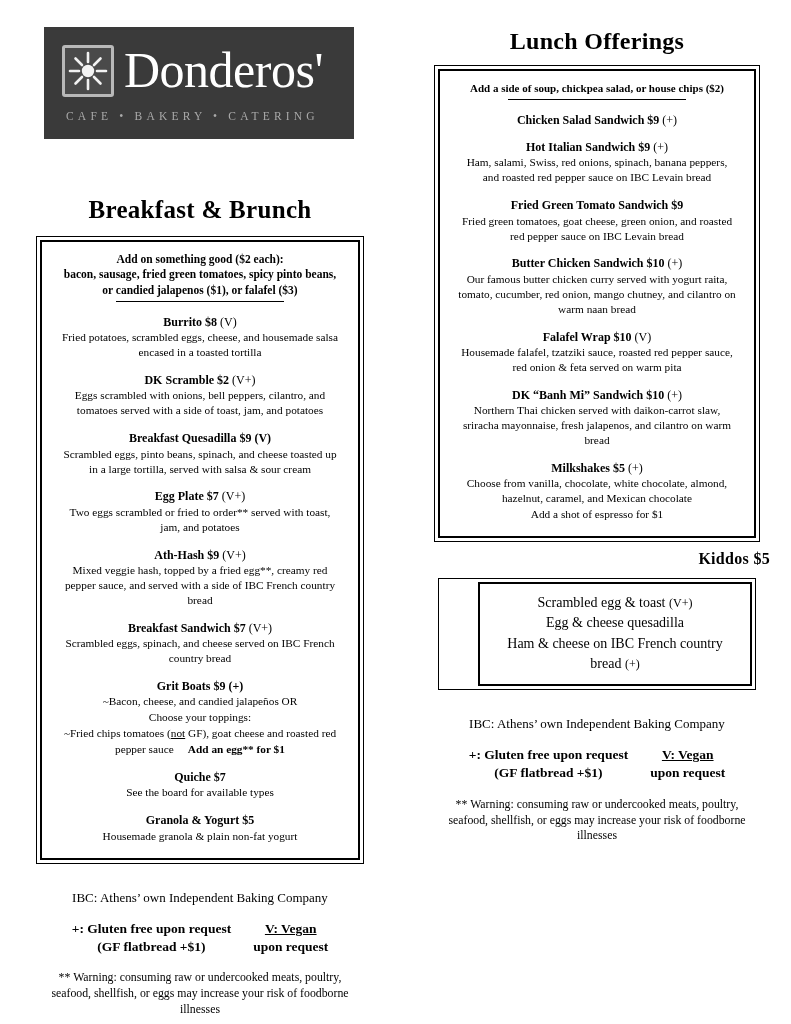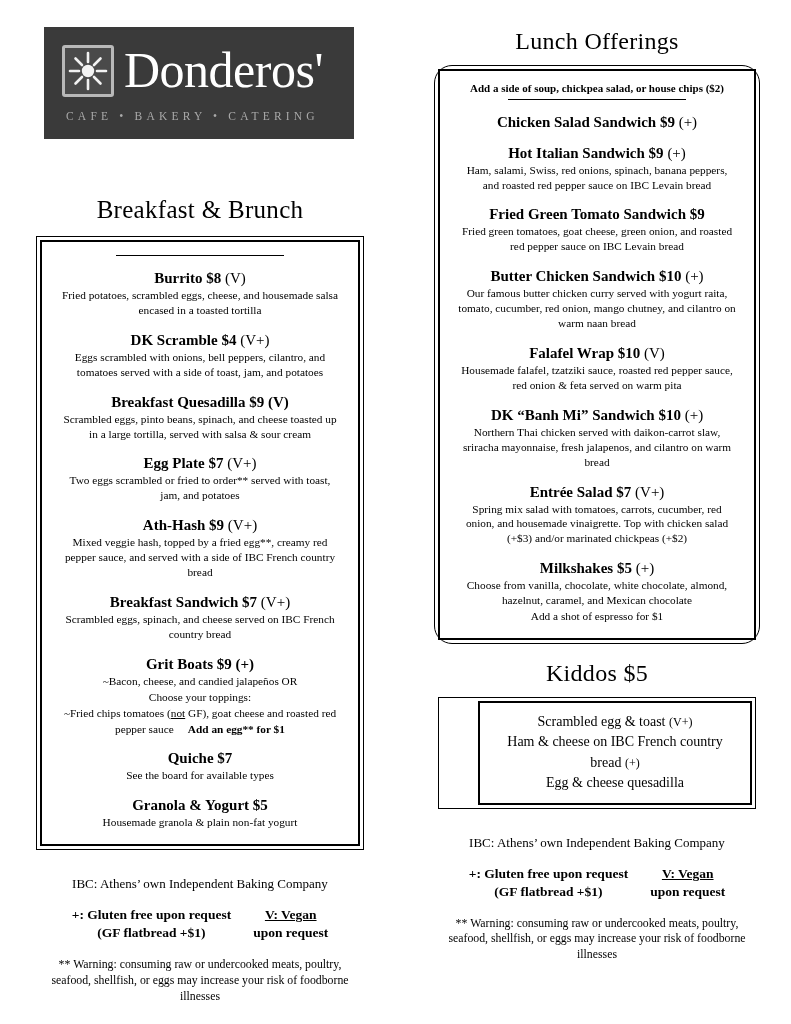--- a/index.html
+++ b/index.html
@@ -23,43 +23,43 @@
   .sun-frame { width: 52px; height: 52px; border: 3px solid #b8b8b8; border-radius: 3px;
     position: relative; background: #4a4a4a; flex: none; }
   .sun-frame svg { position: absolute; left: 0; top: 0; }
   .logo-word { font-family: "Liberation Serif", "DejaVu Serif", serif;
     font-size: 50px; color: #fff; line-height: 0.95; margin-left: 10px;
     letter-spacing: -0.5px; }
   .logo-sub { color: #a9a9a9; font-size: 11.5px; letter-spacing: 4.2px;
     margin-top: 13px; padding-left: 4px; white-space: nowrap; }
 
   
-  .section-title { text-align: center; font-size: 25px; font-weight: normal;
+  .section-title { text-align: center; font-size: 25px; font-weight: bold;
     letter-spacing: 0.3px; }
   .title-breakfast { margin-top: 57px; }
   .title-lunch { margin-top: 28px; font-size: 24px; }
-  .title-kiddos { margin-top: 16px; font-size: 24px; }
+  .title-kiddos { margin-top: 8px; font-size: 16px; text-align: right; }
 
   
   .menubox { border: 1px solid #000; padding: 3px; background: #fff; }
   .menubox-inner { border: 2px solid #000; padding: 10px 14px 14px 14px; }
   .box-breakfast { margin: 12px 12px 0 12px; }
-  .box-lunch { margin: 10px 10px 0 10px; border-radius: 18px; }
+  .box-lunch { margin: 10px 10px 0 10px; }
   .box-kiddos { margin: 10px 14px 0 14px; padding-left: 39px; }
   .box-kiddos .menubox-inner { padding: 9px 12px 10px 12px; }
 
   
   .addon { text-align: center; font-size: 11.5px; line-height: 1.33;
     font-weight: bold; }
   .addon.small { font-size: 11px; }
   .divider { width: 58%; height: 1px; background: #000; margin: 3px auto 0 auto; }
   .lunch-divider { width: 62%; }
 
   .item { text-align: center; margin-top: 13px; }
-  .item-name { font-size: 15px; font-weight: bold; line-height: 1.2; }
+  .item-name { font-size: 12px; font-weight: bold; line-height: 1.2; }
   .item-name .tag { font-weight: normal; }
   .item-desc { font-size: 11.3px; line-height: 1.32; margin-top: 1px;
     padding: 0 4px; }
   .item-desc .b { font-weight: bold; }
   .item-desc u { }
   .kid-line { text-align: center; font-size: 14px; line-height: 1.45; }
   .kid-line .tag { font-size: 12px; }
 
   
   .footer { margin-top: 24px; text-align: center; }
@@ -101,32 +101,37 @@
         </div>
         <div class="logo-sub">CAFE  •  BAKERY  •  CATERING</div>
       </div>
     </div>
 
     <div class="section-title title-breakfast">Breakfast &amp; Brunch</div>
 
     <div class="menubox box-breakfast">
       <div class="menubox-inner">
 
+        <div class="addon">
+          <div>Add on something good ($2 each):</div>
+          <div>bacon, sausage, fried green tomatoes, spicy pinto beans,</div>
+          <div>or candied jalapenos ($1), or falafel ($3)</div>
+        </div>
         <div class="divider"></div>
 
         <div class="item">
           <div class="item-name">
             <span>Burrito $8</span> <span class="tag">(V)</span>
           </div>
           <div class="item-desc">Fried potatoes, scrambled eggs, cheese, and housemade salsa encased in a toasted tortilla</div>
         </div>
 
         <div class="item">
           <div class="item-name">
-            <span>DK Scramble $4</span> <span class="tag">(V+)</span>
+            <span>DK Scramble $2</span> <span class="tag">(V+)</span>
           </div>
           <div class="item-desc">Eggs scrambled with onions, bell peppers, cilantro, and tomatoes served with a side of toast, jam, and potatoes</div>
         </div>
 
         <div class="item">
           <div class="item-name">Breakfast Quesadilla $9 (V)</div>
           <div class="item-desc">Scrambled eggs, pinto beans, spinach, and cheese toasted up in a large tortilla, served with salsa &amp; sour cream</div>
         </div>
 
         <div class="item">
@@ -235,50 +240,44 @@
         </div>
 
         <div class="item">
           <div class="item-name">
             <span>DK “Banh Mi” Sandwich $10</span> <span class="tag">(+)</span>
           </div>
           <div class="item-desc">Northern Thai chicken served with daikon-carrot slaw, sriracha mayonnaise, fresh jalapenos, and cilantro on warm bread</div>
         </div>
 
 
-        <div class="item">
-          <div class="item-name">
-            <span>Entrée Salad $7</span> <span class="tag">(V+)</span>
-          </div>
-          <div class="item-desc">Spring mix salad with tomatoes, carrots, cucumber, red onion, and housemade vinaigrette. Top with chicken salad (+$3) and/or marinated chickpeas (+$2)</div>
-        </div>
 
         <div class="item">
           <div class="item-name">
             <span>Milkshakes $5</span> <span class="tag">(+)</span>
           </div>
           <div class="item-desc">Choose from vanilla, chocolate, white chocolate, almond, hazelnut, caramel, and Mexican chocolate</div>
           <div class="item-desc b">Add a shot of espresso for $1</div>
         </div>
 
       </div>
     </div>
 
     <div class="section-title title-kiddos">Kiddos $5</div>
 
     <div class="menubox box-kiddos">
       <div class="menubox-inner">
         <div class="kid-line">
           <span>Scrambled egg &amp; toast </span><span class="tag">(V+)</span>
         </div>
         <div class="kid-line">
+          <span>Egg &amp; cheese quesadilla</span><span class="tag"></span>
+        </div>
+        <div class="kid-line">
           <span>Ham &amp; cheese on IBC French country bread </span><span class="tag">(+)</span>
-        </div>
-        <div class="kid-line">
-          <span>Egg &amp; cheese quesadilla</span><span class="tag"></span>
         </div>
       </div>
     </div>
 
     <div class="footer footer-right">
       <div class="footer-ibc">IBC: Athens’ own Independent Baking Company</div>
       <div class="legend">
         <div class="legend-col">
           <div>+: Gluten free upon request</div>
           <div>(GF flatbread +$1)</div>

